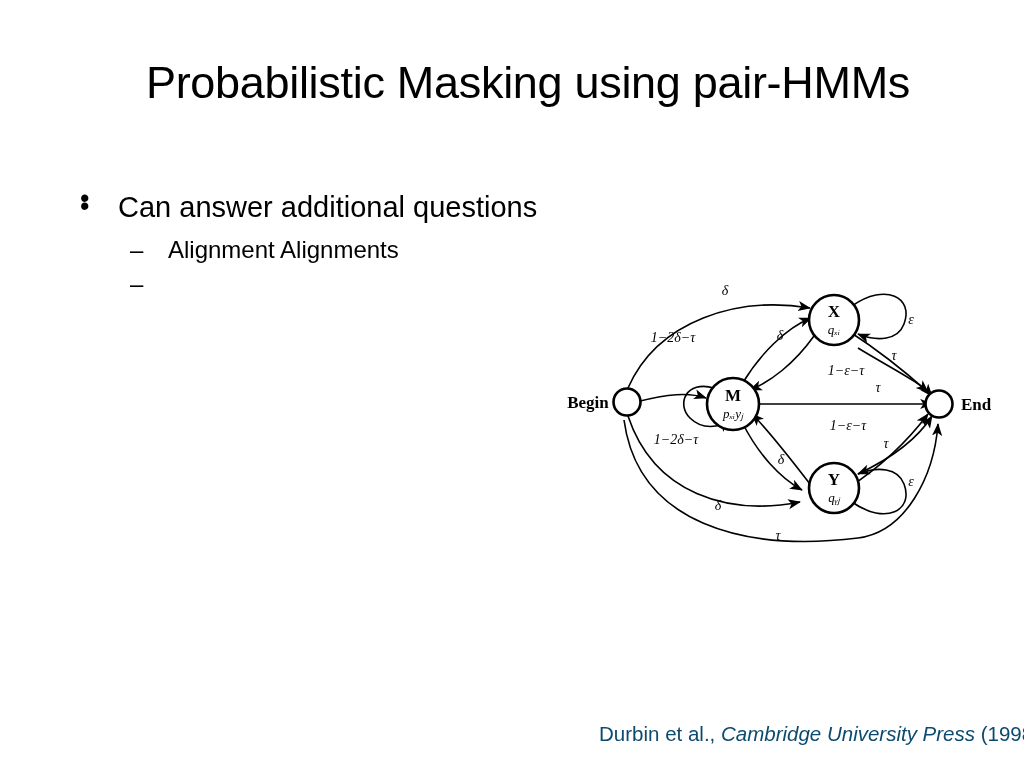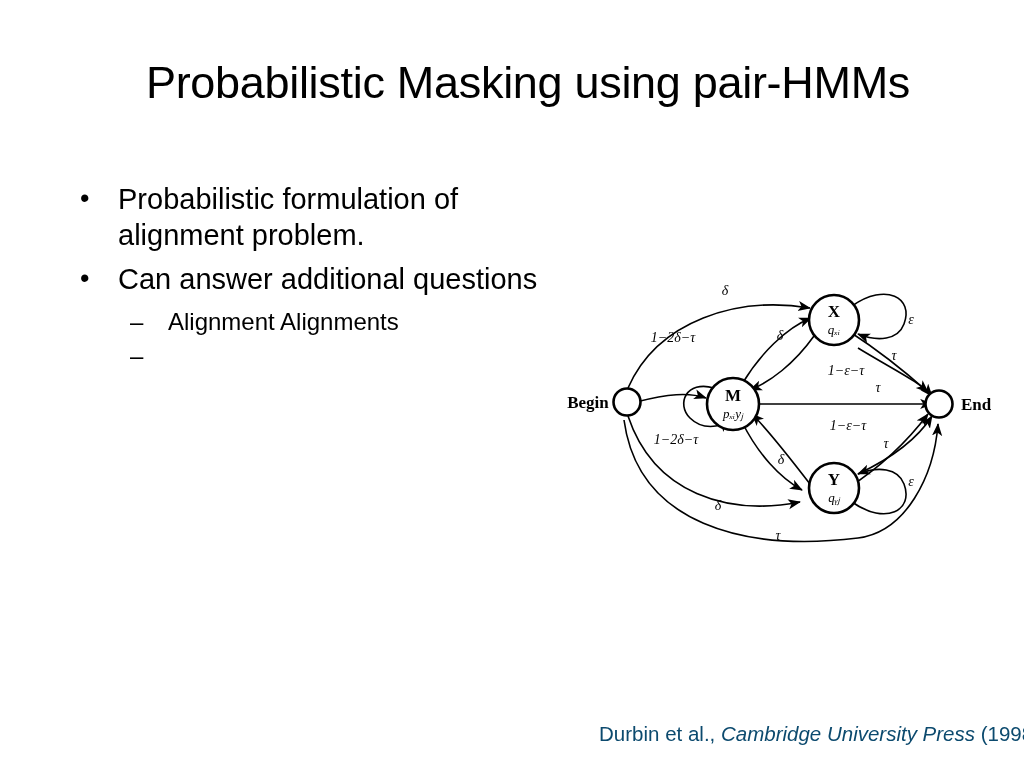--- a/index.html
+++ b/index.html
@@ -93,21 +93,20 @@
 <body>
 
 <div class="slide">
 
   <div class="slide-title">Probabilistic Masking using pair-HMMs</div>
 
   <div class="bullets">
 
     <div class="bullet-l1">
       <span class="marker">•</span>
-      <span>Probabilistic formulation of alignment problem.</span>
     </div>
 
     <div class="bullet-l1">
       <span class="marker">•</span>
       <span>Can answer additional questions</span>
     </div>
 
     <div class="bullet-l2">
       <span class="marker">–</span>
       <span>Alignment Alignments</span>

